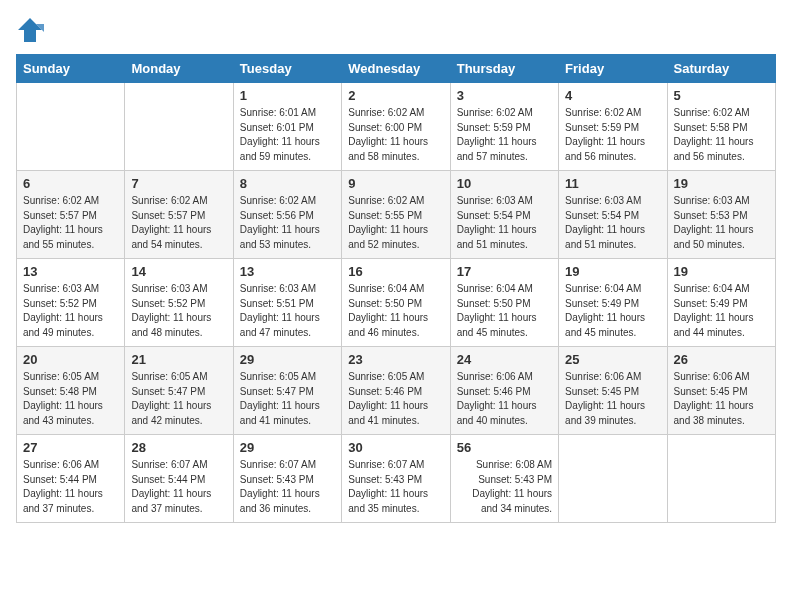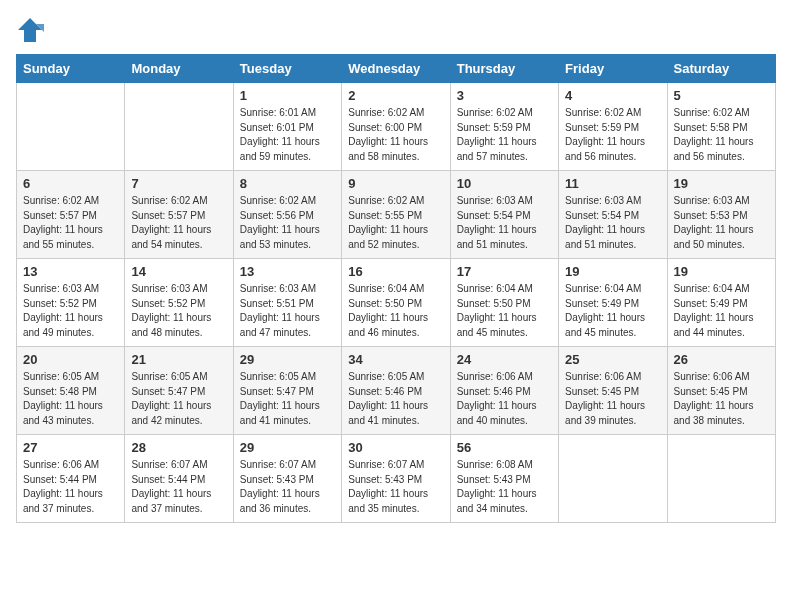--- a/index.html
+++ b/index.html
@@ -253,21 +253,21 @@
 Sunset: 5:47 PM
 Daylight: 11 hours and 42 minutes.</div>
         </td>
         <td>
           <span class="day-num">29</span>
           <div class="cell-text" style="white-space: pre-line;">Sunrise: 6:05 AM
 Sunset: 5:47 PM
 Daylight: 11 hours and 41 minutes.</div>
         </td>
         <td>
-          <span class="day-num">34</span>
+          <span class="day-num">23</span>
           <div class="cell-text" style="white-space: pre-line;">Sunrise: 6:05 AM
 Sunset: 5:46 PM
 Daylight: 11 hours and 41 minutes.</div>
         </td>
         <td>
           <span class="day-num">24</span>
           <div class="cell-text" style="white-space: pre-line;">Sunrise: 6:06 AM
 Sunset: 5:46 PM
 Daylight: 11 hours and 40 minutes.</div>
         </td>
@@ -304,21 +304,21 @@
 Daylight: 11 hours and 36 minutes.</div>
         </td>
         <td>
           <span class="day-num">30</span>
           <div class="cell-text" style="white-space: pre-line;">Sunrise: 6:07 AM
 Sunset: 5:43 PM
 Daylight: 11 hours and 35 minutes.</div>
         </td>
         <td>
           <span class="day-num">56</span>
-          <div class="cell-text" style="white-space: pre-line;">Sunrise: 6:08 AM
+          <div class="cell-text" style="white-space: pre-line; text-align: right;">Sunrise: 6:08 AM
 Sunset: 5:43 PM
 Daylight: 11 hours and 34 minutes.</div>
         </td>
         <td></td>
         <td></td>
       </tr>
     </tbody>
 </table>
 
 </body></html>

